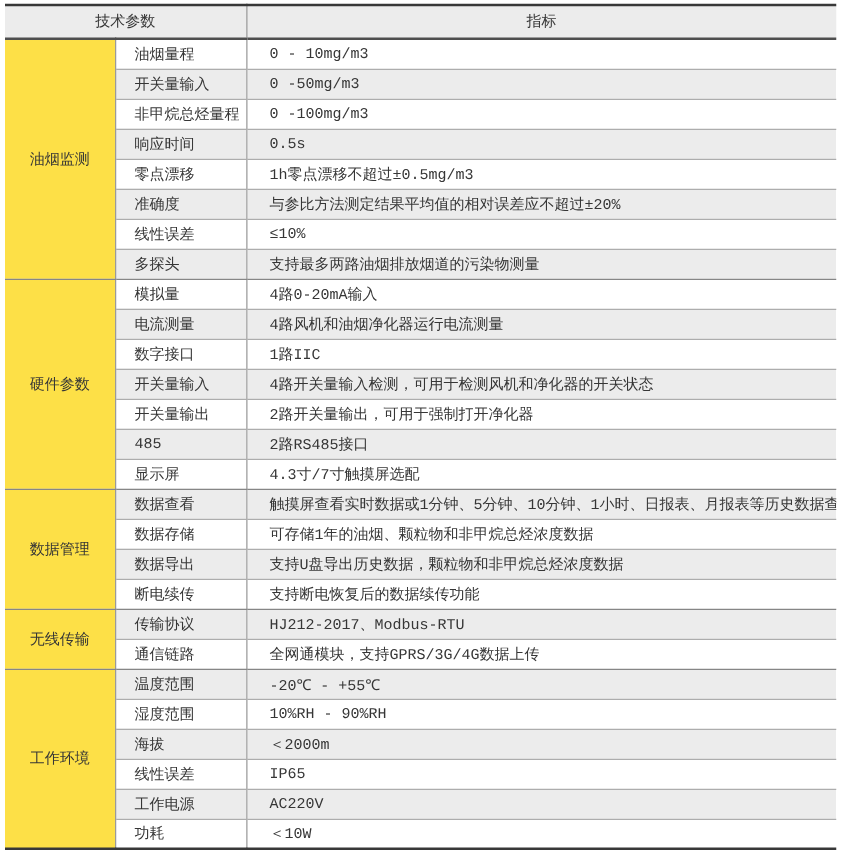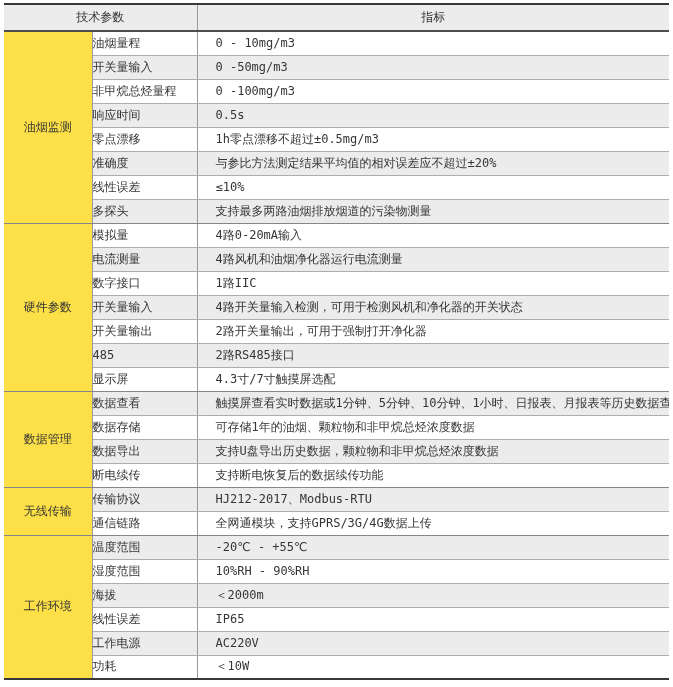--- a/index.html
+++ b/index.html
@@ -6,20 +6,21 @@
   html, body {
     width: 673px;
     background: #ffffff;
     font-family: "DejaVu Sans Mono", "DejaVu Sans", "Liberation Sans", sans-serif;
   }
   .page {
     width: 618px;
     height: 687px;
     padding: 3px 4px 0 4px;
     background: #ffffff;
+    font-family: Liberation Mono, monospace;
   }
   table.spec {
     width: 665px;
     border-collapse: collapse;
     table-layout: fixed;
     border-top: 2px solid #383838;
     border-bottom: 2px solid #383838;
     font-size: 12px;
     color: #363636;
   }
@@ -42,20 +43,21 @@
 
   td.group-cell {
     text-align: center;
     background: #fde047;
     border-right: 1px solid #9a9a9a;
     border-bottom: 1px solid #868686;
   }
   tr.last-group > td.group-cell { border-bottom: none; }
 
   td.param-cell {
+    padding-left: 15px;
     border-right: 1px solid #9a9a9a;
     border-bottom: 1px solid #adadad;
   }
   td.value-cell {
     padding-left: 18px;
     border-bottom: 1px solid #adadad;
     overflow: hidden;
     white-space: nowrap;
   }
   tr.group-end > td.param-cell,

